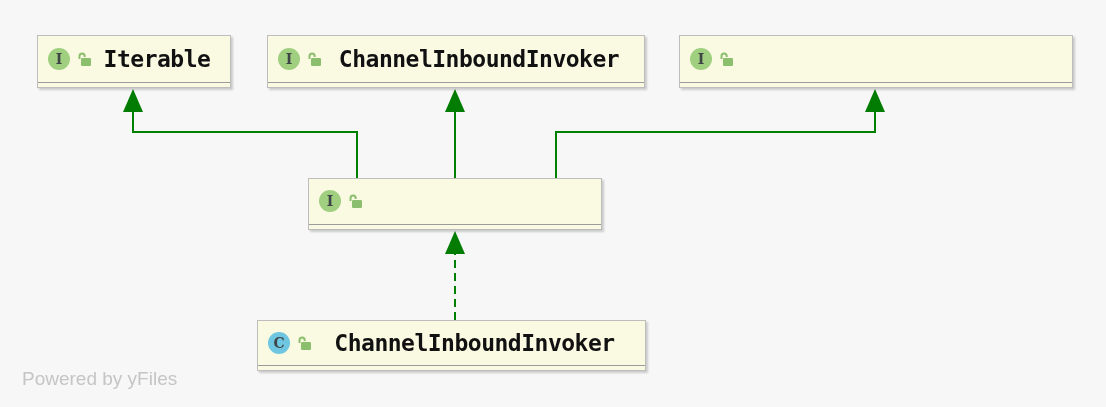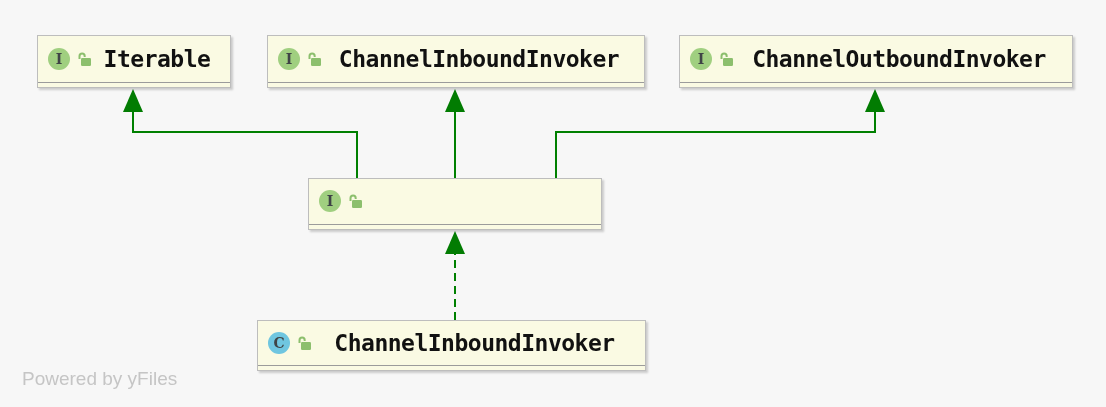--- a/index.html
+++ b/index.html
@@ -142,21 +142,20 @@
     </svg>
     <span class="node-label">ChannelInboundInvoker</span>
   </div>
 
   <div class="node" style="left:679px;top:35px;width:394px;height:53px;">
     <span class="badge interface">I</span>
     <svg class="lock" width="16" height="16" viewBox="0 0 16 16">
       <path d="M3.5 8 V5.2 a2.6 2.6 0 0 1 5.2 0 V6" fill="none" stroke="#8cbf6d" stroke-width="2"></path>
       <rect x="5" y="7" width="10" height="8" rx="1.2" fill="#8cbf6d"></rect>
     </svg>
-    <span class="node-label">ChannelOutboundInvoker</span>
   </div>
 
   <div class="node" style="left:308px;top:178px;width:294px;height:52px;">
     <span class="badge interface">I</span>
     <svg class="lock" width="16" height="16" viewBox="0 0 16 16">
       <path d="M3.5 8 V5.2 a2.6 2.6 0 0 1 5.2 0 V6" fill="none" stroke="#8cbf6d" stroke-width="2"></path>
       <rect x="5" y="7" width="10" height="8" rx="1.2" fill="#8cbf6d"></rect>
     </svg>
   </div>
 

